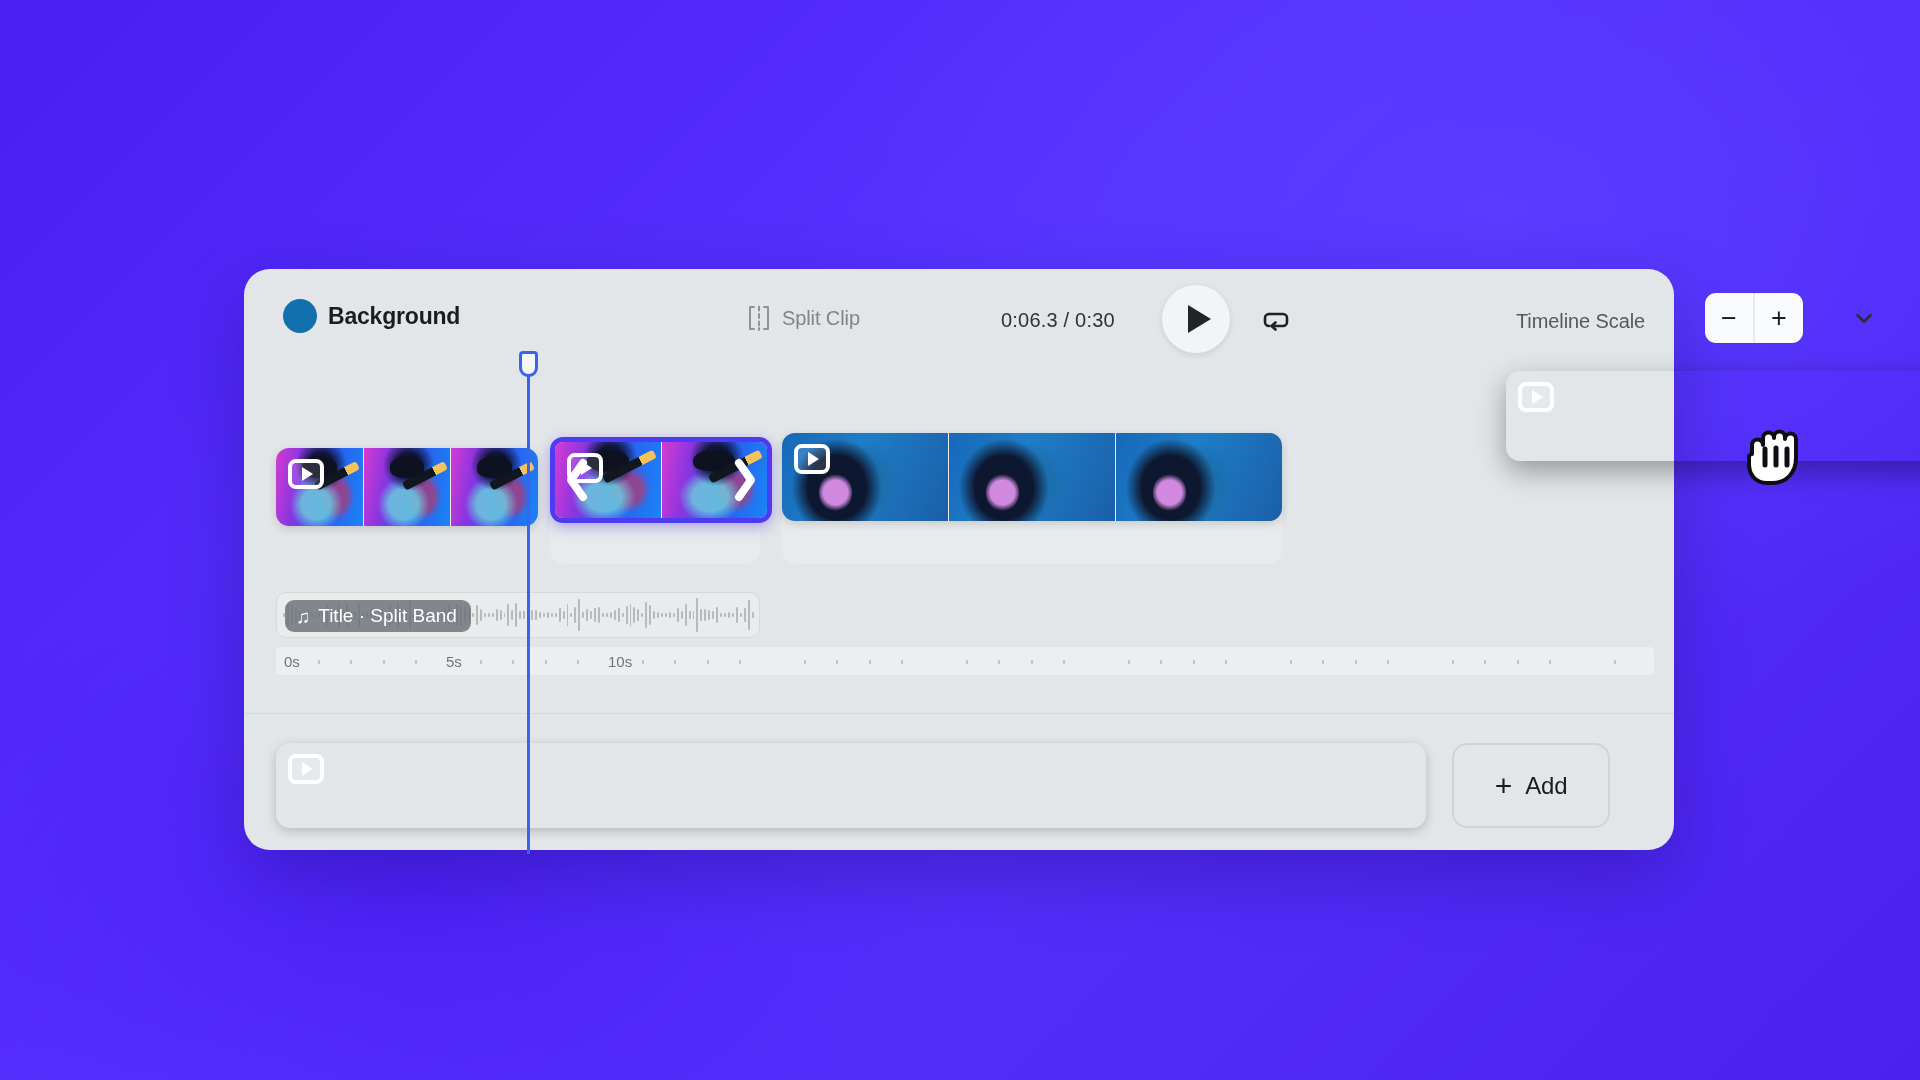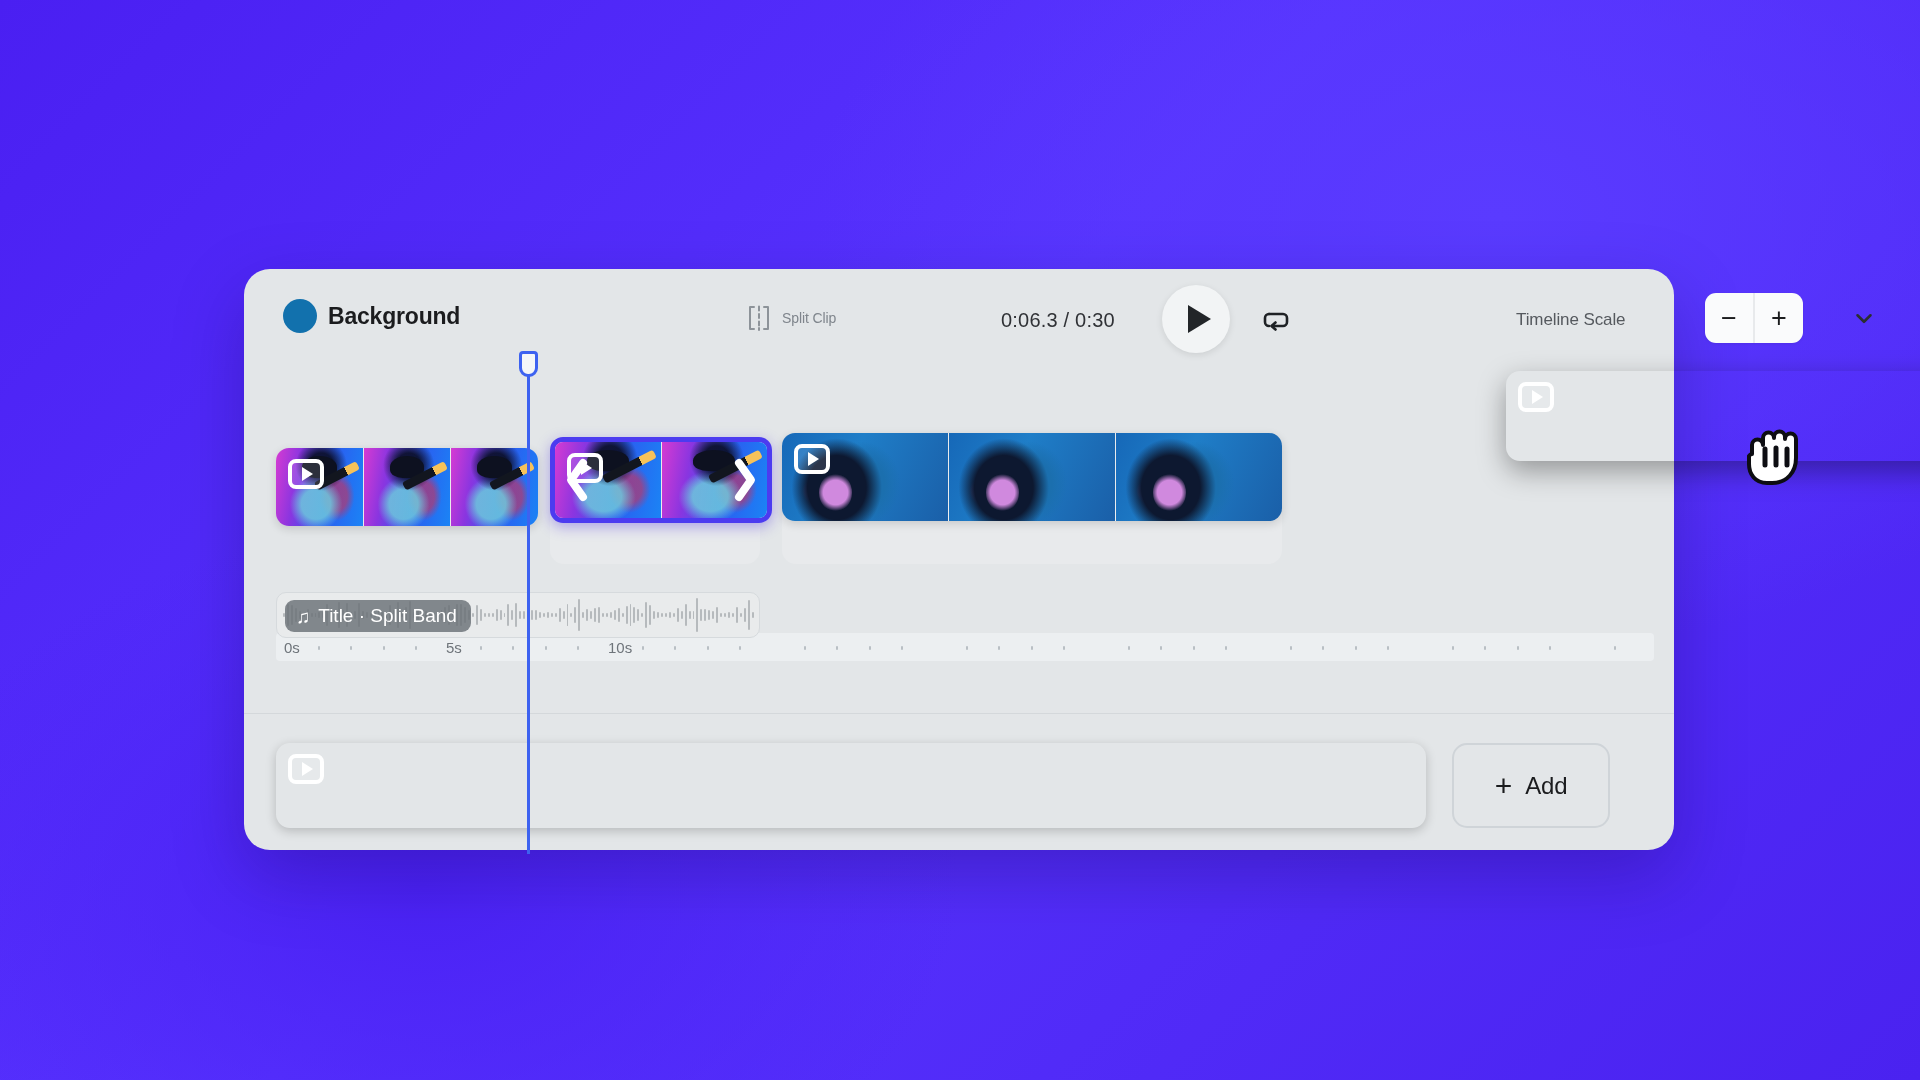--- a/index.html
+++ b/index.html
@@ -55,21 +55,21 @@
     font-size: 23px; font-weight: 700; color: #1b1c1e;
     letter-spacing: -0.2px;
     white-space: nowrap;
   }
   .tb-split {
     position: absolute;
     left: 503px; top: 36px;
     display: flex; align-items: center; gap: 11px;
     color: #7f858c;
   }
-  .tb-split .lbl { font-size: 14px; white-space: nowrap; letter-spacing: -0.1px; }
+  .tb-split .lbl { font-size: 20px; white-space: nowrap; letter-spacing: -0.1px; }
   .split-icon { width: 24px; height: 26px; display:block; }
 
   .tb-time {
     position: absolute;
     left: 757px; top: 40px;
     font-size: 20px; color: #303236; white-space: nowrap;
     letter-spacing: 0.2px;
   }
 
   .play-btn {
@@ -93,21 +93,21 @@
   .loop-btn {
     position: absolute;
     left: 1016px; top: 36px;
     width: 32px; height: 30px;
     cursor: pointer;
   }
 
   .tb-scale-label {
     position: absolute;
     left: 1272px; top: 41px;
-    font-size: 17px; color: #55595e; white-space: nowrap;
+    font-size: 20px; color: #55595e; white-space: nowrap;
     letter-spacing: -0.1px;
   }
   .scale-group {
     position: absolute;
     left: 1461px; top: 24px;
     width: 98px; height: 50px;
     background: #fafbfc;
     border-radius: 11px;
     display: flex;
     box-shadow: 0 1px 3px rgba(0,0,0,0.07);
@@ -125,21 +125,21 @@
     position: absolute;
     left: 1601px; top: 30px;
     width: 38px; height: 38px;
     border: none; background: transparent; cursor: pointer;
     display: flex; align-items: center; justify-content: center;
   }
 
   
   #ruler {
     position: absolute;
-    left: 32px; top: 364px;
+    left: 32px; top: 378px;
     width: 1378px; height: 28px;
     background: #eceff1;
     border-radius: 4px;
   }
   #ruler .tl {
     position: absolute; top: 6px;
     font-size: 15px; color: #6e747a;
     transform: translateX(-2px);
   }
   #ruler .tick {

